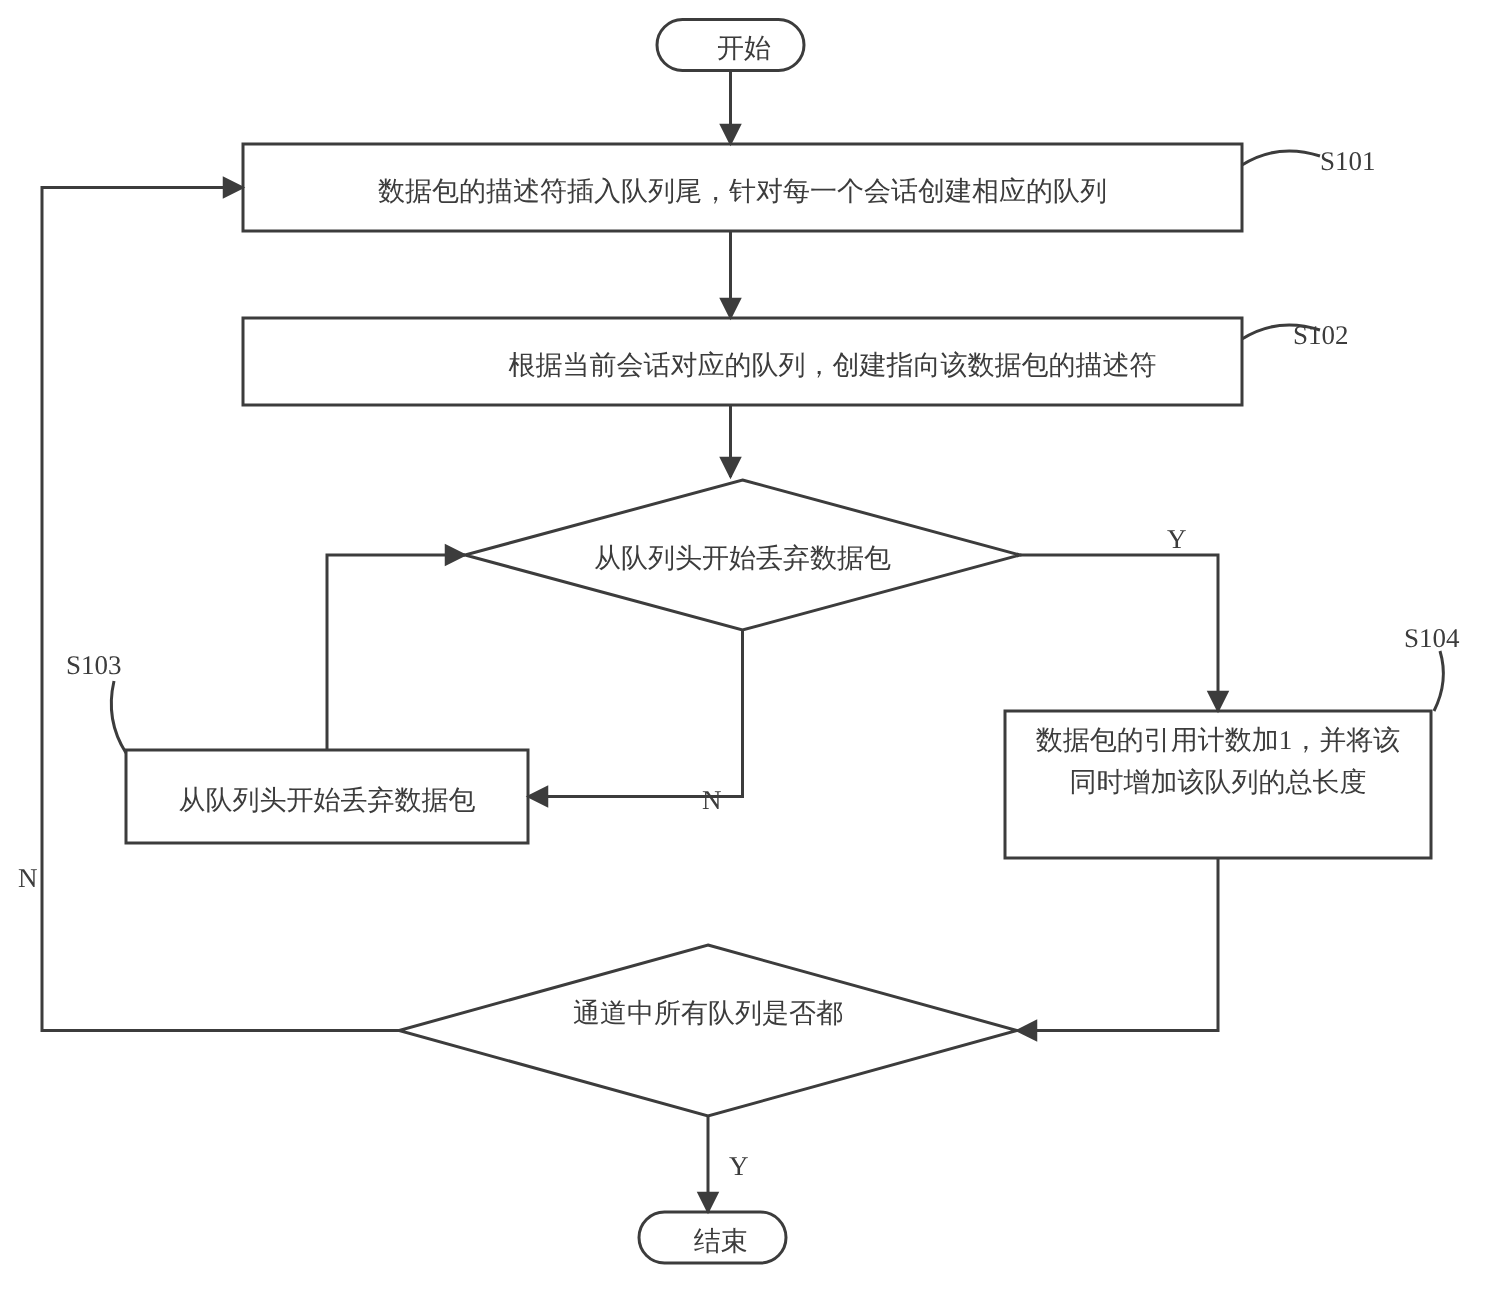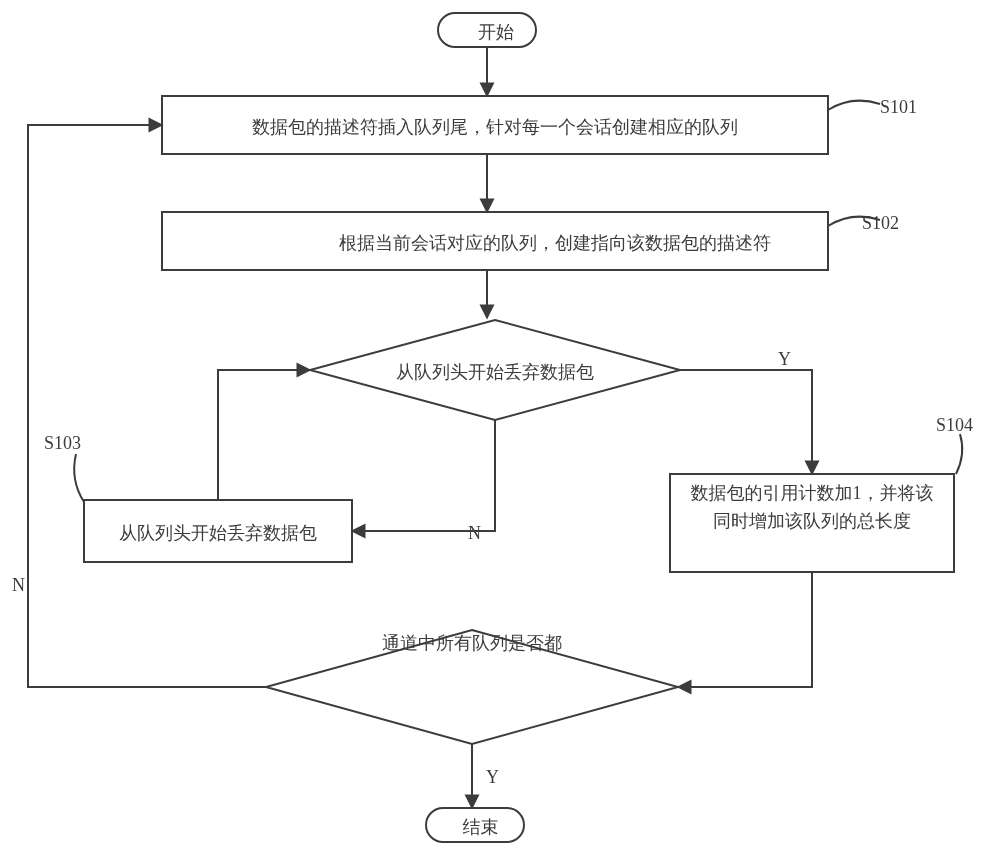--- a/index.html
+++ b/index.html
@@ -88,18 +88,18 @@
 
 <div class="label" style="left:84px;top:520px;width:268px">从队列头开始丢弃数据包</div>
 <div class="label" style="left:44px;top:430px">S103</div>
 
 <div class="label multiline" style="left:674px;top:480px;width:276px">
   <div>数据包的引用计数加1，并将该</div>
   <div>同时增加该队列的总长度</div>
 </div>
 <div class="label" style="left:936px;top:412px">S104</div>
 
-<div class="label multiline" style="left:300px;top:630px;width:344px">
+<div class="label multiline" style="left:300px;top:662px;width:344px">
   <div>通道中所有队列是否都</div>
 </div>
 
 <div class="label" style="left:12px;top:572px">N</div>
 <div class="label" style="left:486px;top:764px">Y</div>
 
 </body></html>

